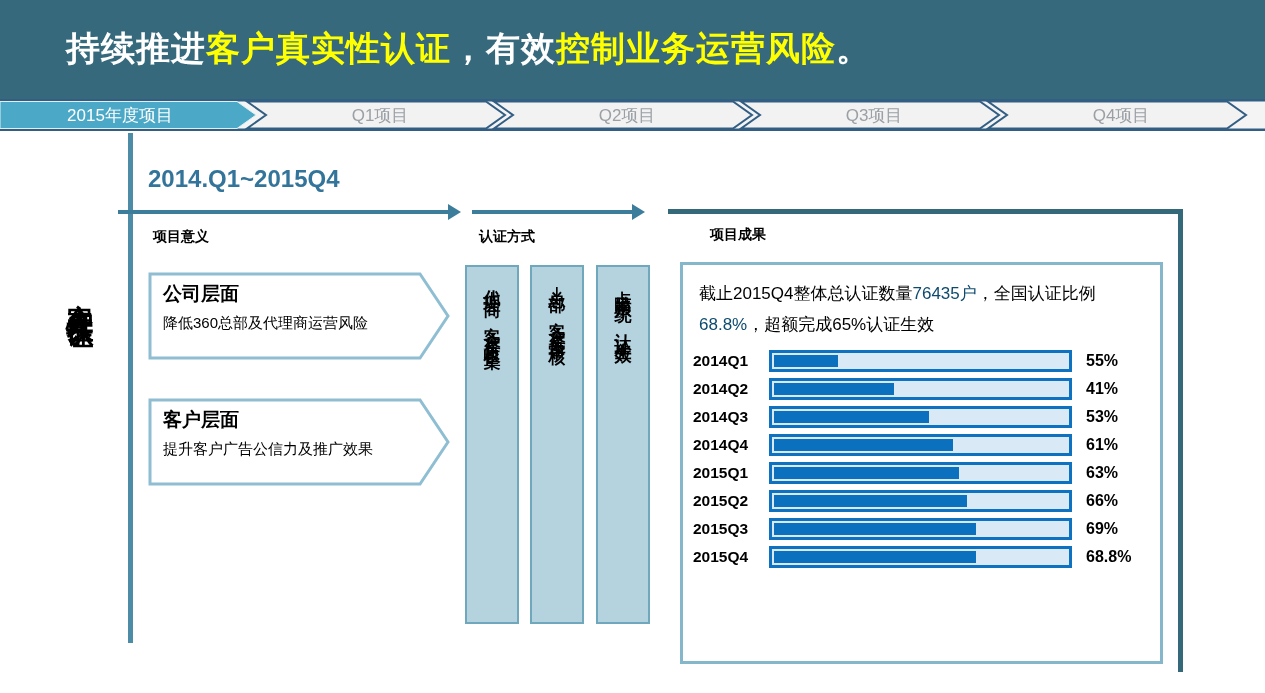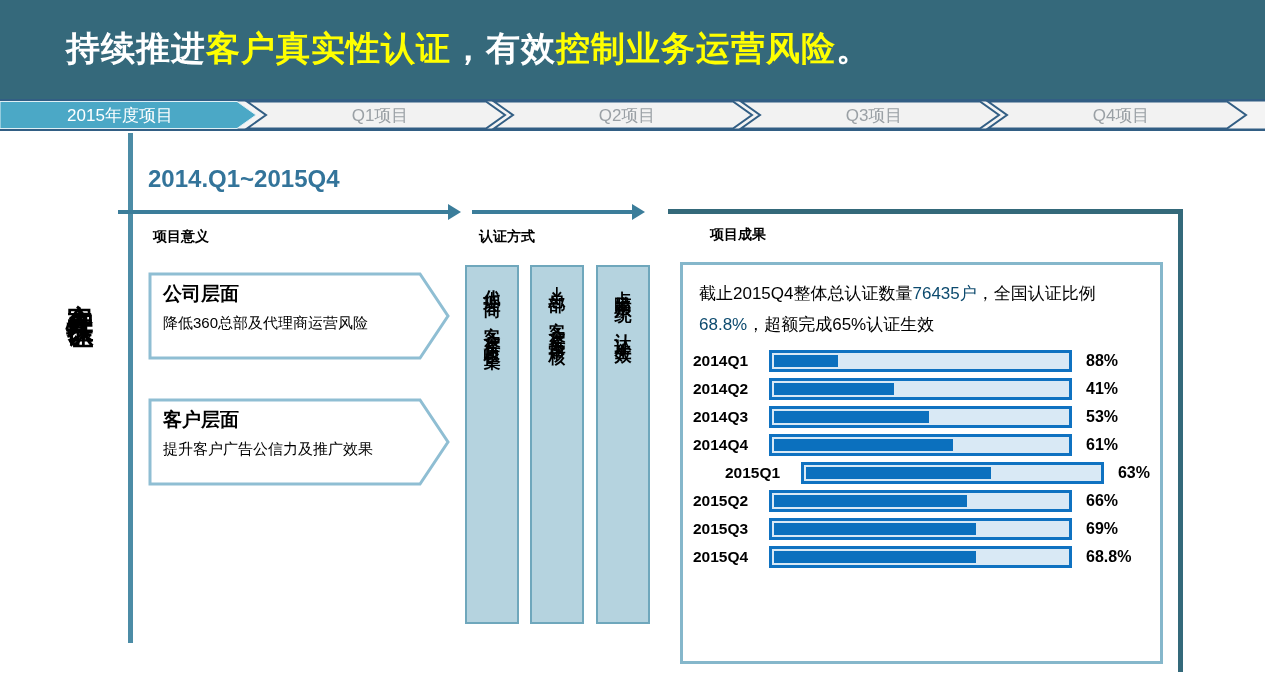--- a/index.html
+++ b/index.html
@@ -53,21 +53,21 @@
   
   .frame-top   { position:absolute; left:668px; top:209px; width:515px; height:5px; background:#34697A; }
   .frame-right { position:absolute; left:1178px; top:209px; width:5px; height:463px; background:#34697A; }
   .result-box { position:absolute; left:680px; top:262px; width:483px; height:402px; border:3px solid #85B7CB; background:#fff; }
   .summary { margin:13px 16px 0 16px; font-size:17px; line-height:1.85; color:#000; }
   .red { color:#0c4a6e; }
 
   
   .chart { margin:13px 10px 0 10px; }
   .bar-row { display:flex; align-items:center; height:14px; margin-bottom:14px; }
-  .bar-row.year-gap { margin-top:12px;justify-content:flex-end; }
+  .bar-row.year-gap { margin-top:12px; }
   .bar-label { width:76px; font-size:15.5px; font-weight:bold; color:#000; }
   .bar-track { width:303px; height:22px; border:3px solid #0F72C1; background:#D9E9F5; padding:2px; margin-right:14px; }
   .bar-fill { height:100%; background:#0B70BE; }
   .bar-value { font-size:16px; font-weight:bold; color:#000; }
 </style>
 </head>
 <body>
 
 <div class="slide">
 
@@ -151,21 +151,21 @@
     <div class="summary">
       <span>截止2015Q4整体总认证数量</span><span class="red">76435户</span><span>，全国认证比例</span><span class="red">68.8%</span><span>，超额完成65%认证生效</span>
     </div>
 
     <div class="chart">
   <div class="bar-row">
     <div class="bar-label">2014Q1</div>
     <div class="bar-track">
       <div class="bar-fill" style="width: 22%;"></div>
     </div>
-    <div class="bar-value">88%</div>
+    <div class="bar-value">55%</div>
   </div>
 
   <div class="bar-row">
     <div class="bar-label">2014Q2</div>
     <div class="bar-track">
       <div class="bar-fill" style="width: 41%;"></div>
     </div>
     <div class="bar-value">41%</div>
   </div>
 

